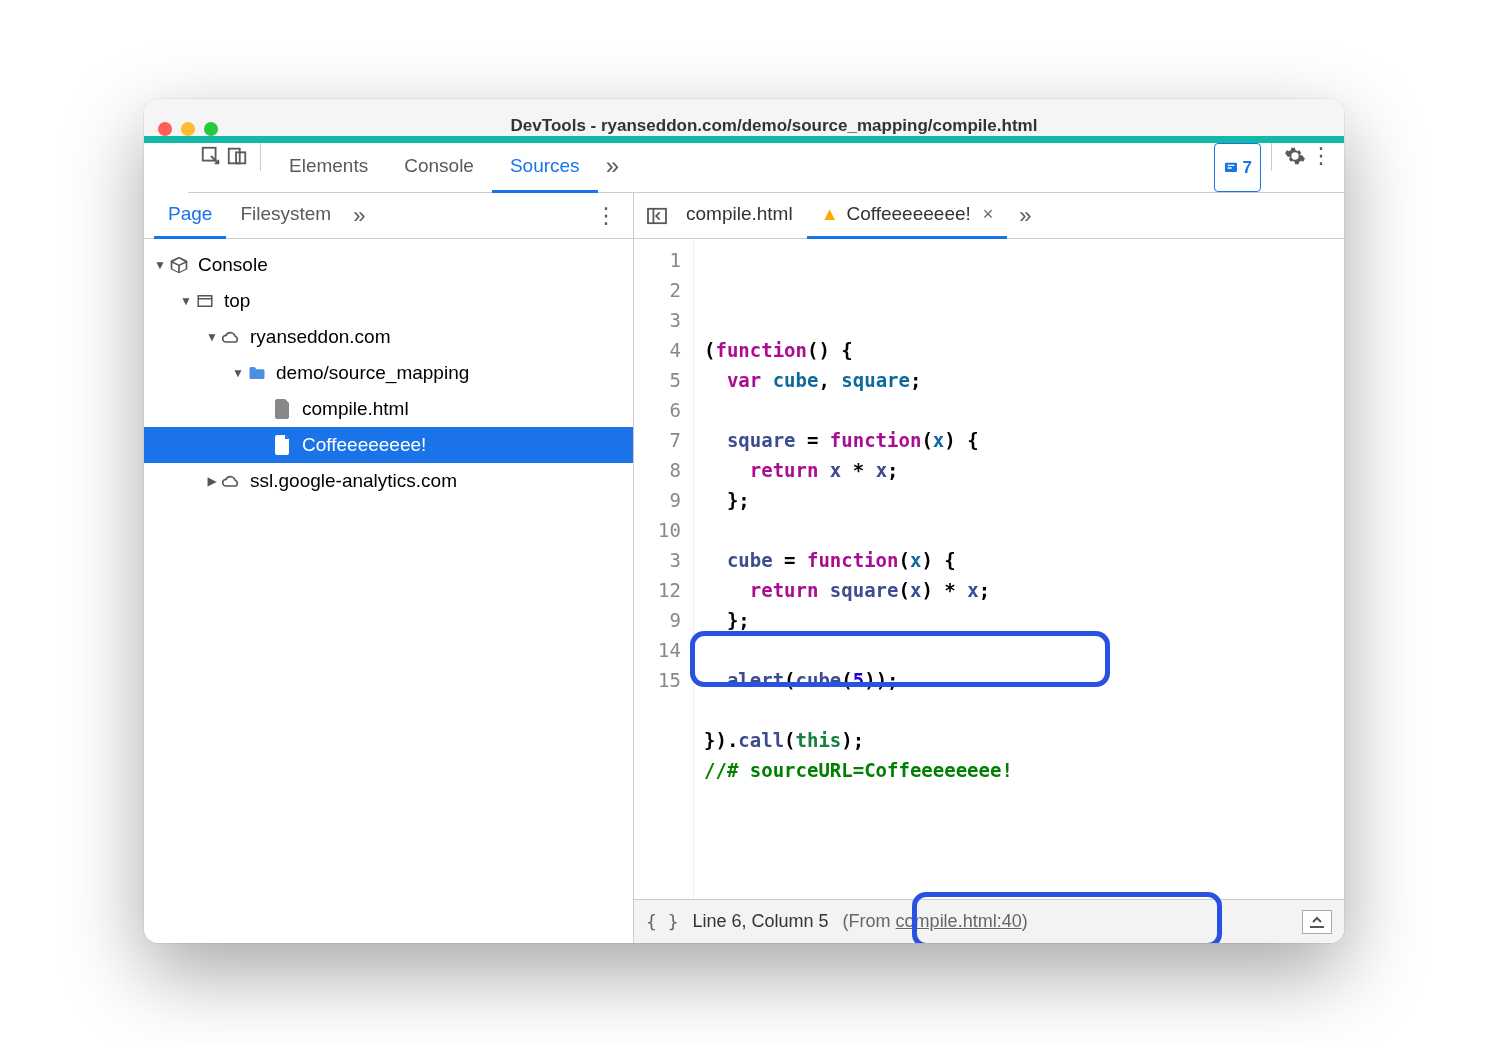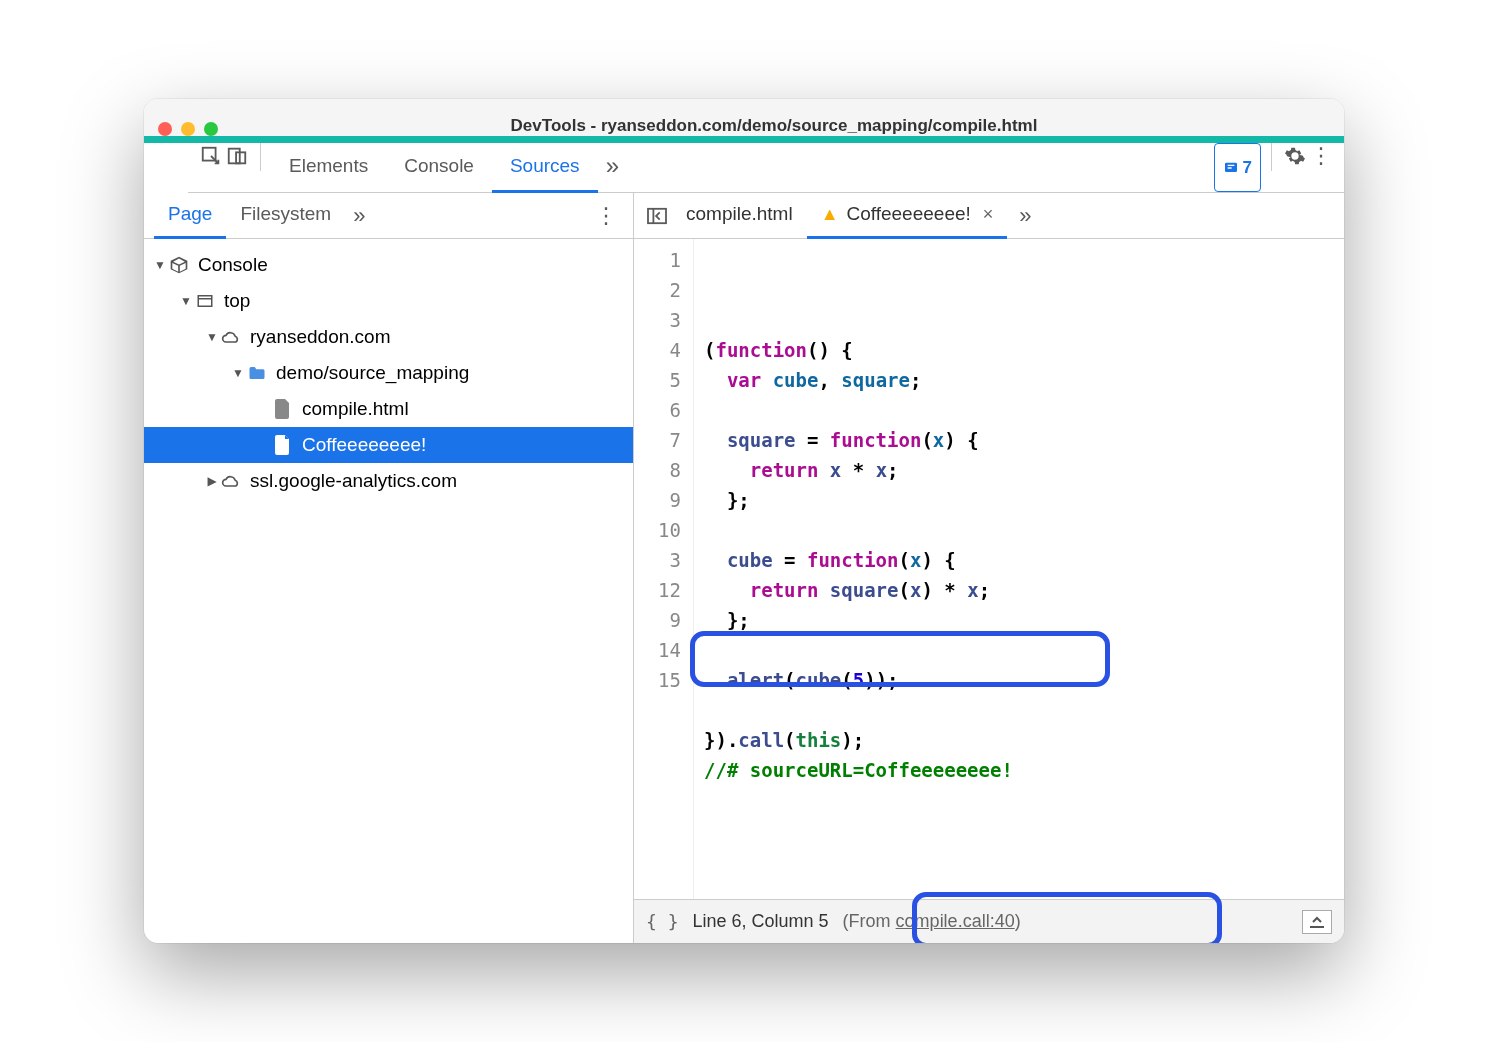--- a/index.html
+++ b/index.html
@@ -328,21 +328,21 @@
           </div>
         <div class="code" id="code">
           <div class="hl1" style="left:-4px;top:392px;width:420px;height:56px"></div>
         <div>(<span class="kw">function</span>() {</div><div>  <span class="kw">var</span> <span class="var">cube</span>, <span class="var">square</span>;</div><div>&nbsp;</div><div>  <span class="id">square</span> = <span class="kw">function</span>(<span class="var">x</span>) {</div><div>    <span class="kw">return</span> <span class="id">x</span> * <span class="id">x</span>;</div><div>  };</div><div>&nbsp;</div><div>  <span class="id">cube</span> = <span class="kw">function</span>(<span class="var">x</span>) {</div><div>    <span class="kw">return</span> <span class="id">square</span>(<span class="id">x</span>) * <span class="id">x</span>;</div><div>  };</div><div>&nbsp;</div><div>  <span class="id">alert</span>(<span class="id">cube</span>(<span class="num">5</span>));</div><div>&nbsp;</div><div>}).<span class="id">call</span>(<span class="thiskw">this</span>);</div><div><span class="com">//# sourceURL=Coffeeeeeeee!</span></div></div>
       </div>
 
       <div class="statusbar">
         <span style="font-family:monospace;color:#666">{ }</span>
         <span>Line 6, Column 5</span>
         <span class="status-from">
-          <span>(From </span><u>compile.call:40</u><span>)</span>
+          <span>(From </span><u>compile.html:40</u><span>)</span>
         </span>
         <div class="hl2" style="left:278px;top:-8px;width:310px;height:56px"></div>
         <div class="status-right">
           <div class="drawer-btn">
             <svg width="18" height="14" viewBox="0 0 18 14" fill="none" stroke="#555" stroke-width="2">
                 <line x1="2" y1="12" x2="16" y2="12"></line>
                 <path d="M5 7 L9 3 L13 7"></path>
               </svg>
           </div>
         </div>

